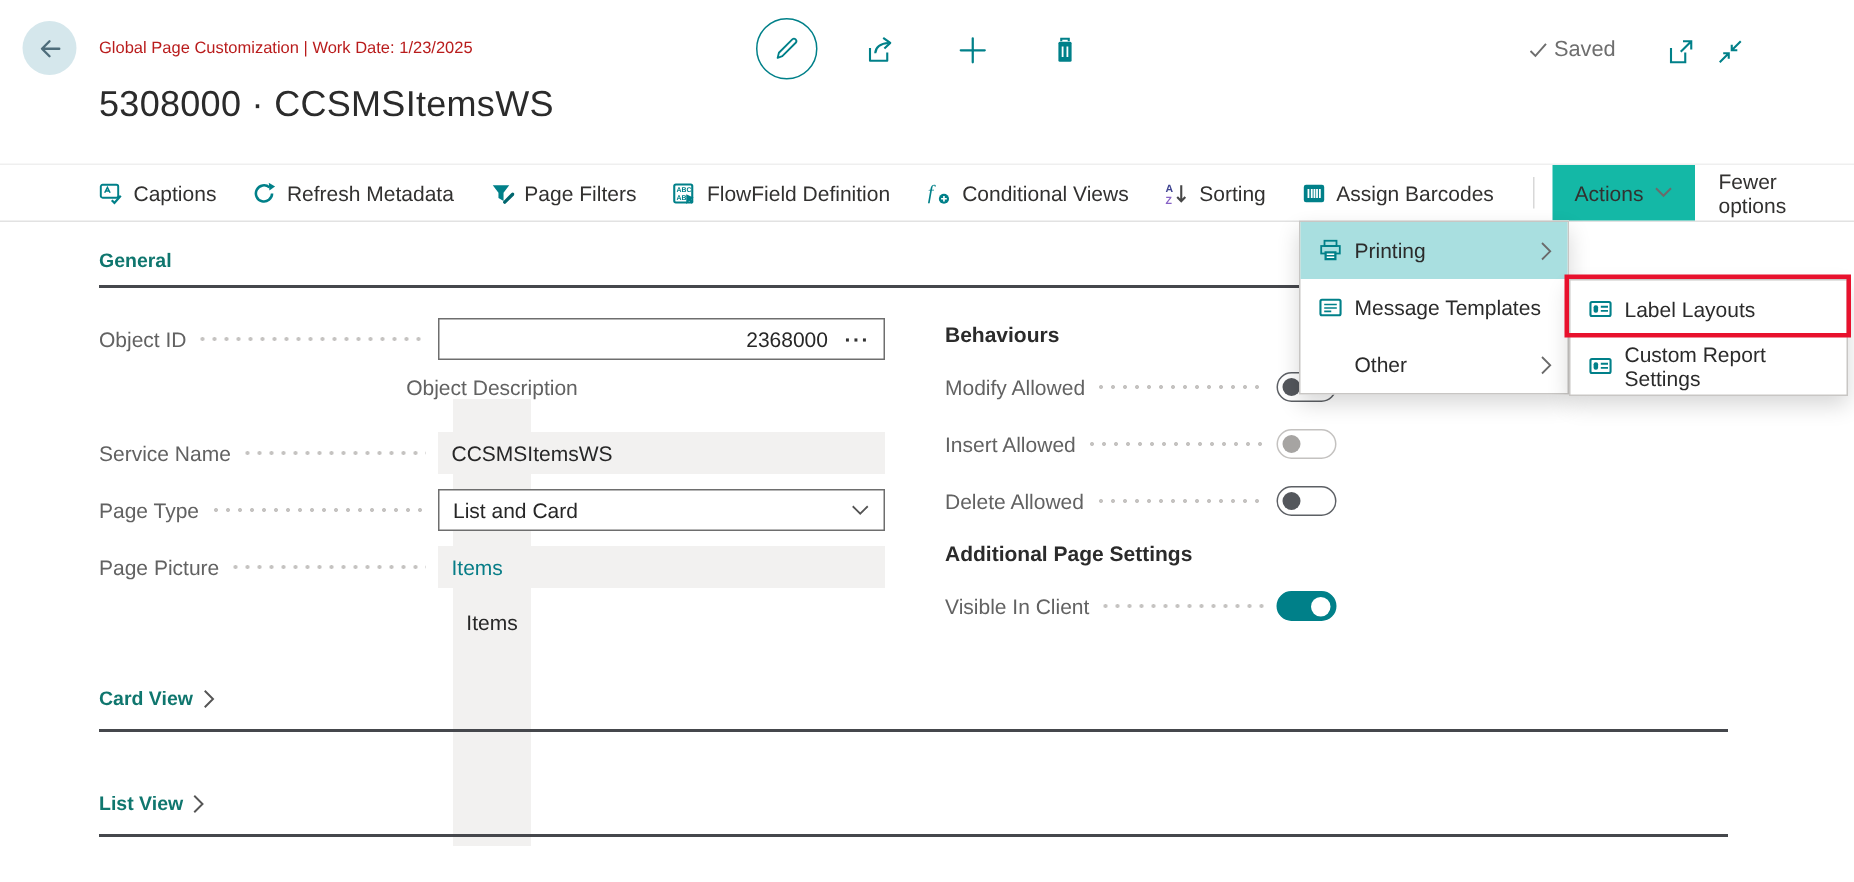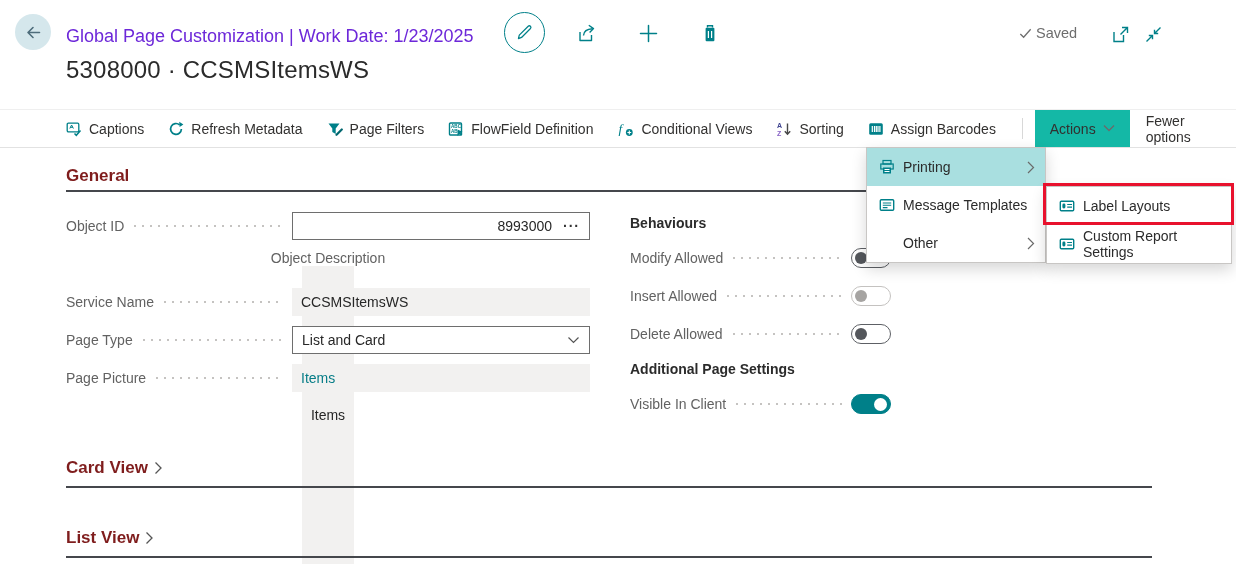--- a/index.html
+++ b/index.html
@@ -4,21 +4,21 @@
 <style>
   * { margin:0; padding:0; box-sizing:border-box; }
   html,body { background:#fff; }
   .page {
     position:relative; width:1236px; height:588px; background:#fff; overflow:hidden;
     font-family:"Liberation Sans","DejaVu Sans",sans-serif; color:#333;
   }
   
   .back-btn { position:absolute; left:15px; top:14px; width:36px; height:36px; border-radius:50%;
     background:#d5e7ec; display:flex; align-items:center; justify-content:center; cursor:pointer; }
-  .top-caption { position:absolute; left:66px; top:26px; font-size:18px; color:#6d28d9; }
+  .top-caption { position:absolute; left:66px; top:26px; font-size:11px; color:#b91c1c; }
   .edit-circle { position:absolute; left:504px; top:12px; width:41px; height:41px; border-radius:50%;
     border:1.5px solid #008089; display:flex; align-items:center; justify-content:center; }
   .top-icon { position:absolute; width:26px; height:26px; display:flex; align-items:center; justify-content:center; }
   .share-pos { left:573px; top:20px; }
   .plus-pos { left:635px; top:20px; }
   .trash-pos { left:697px; top:20px; }
   .saved-wrap { position:absolute; left:1018px; top:25px; display:flex; align-items:center; gap:3px;
     color:#6e6e6e; font-size:14.5px; }
   .popout-pos { left:1107px; top:21px; }
   .collapse-pos { left:1140px; top:21px; }
@@ -29,21 +29,21 @@
     border-top:1px solid #efefef; border-bottom:1px solid #e2e2e2;
     display:flex; align-items:stretch; padding-left:66px; }
   .tb-item { display:flex; align-items:center; gap:7px; font-size:14px; color:#323130;
     margin-right:24px; cursor:pointer; white-space:nowrap; }
   .tb-sep { width:1px; background:#d8d8d8; margin:8px 12px 8px 2px; }
   .tb-actions { display:flex; align-items:center; gap:7px; background:#14b8a6; padding:0 15px;
     font-size:14px; color:#323130; cursor:pointer; }
   .tb-fewer { display:flex; align-items:center; padding:0 16px; font-size:14px; color:#323130; cursor:pointer; }
 
   
-  .section-heading { position:absolute; font-size:17px; font-weight:600; color:#7f1d1d;
+  .section-heading { position:absolute; font-size:13px; font-weight:600; color:#0f766e;
     display:flex; align-items:center; gap:6px; cursor:pointer; }
   .divider { position:absolute; height:2px; background:#45474c; }
 
   
   .field-row { position:absolute; left:66px; width:524px; height:28px; display:flex; align-items:center; }
   .field-label { font-size:14px; color:#626262; white-space:nowrap; }
   .leader { flex:1; height:4px; margin:0 8px 0 7px; align-self:center;
     background:radial-gradient(circle,#c5c3c1 1.2px,transparent 1.5px) repeat-x left center/8px 4px; }
   .ctl { flex:0 0 298px; height:28px; display:flex; align-items:center; font-size:14px; color:#272727; }
   .ctl-input { background:#fff; border:1px solid #6e6e6e; padding:0 9px; }
@@ -239,21 +239,21 @@
 
   <div class="section-heading" style="left:66px; top:166px;">
     <span>General</span>
   </div>
   <div class="divider" style="left:66px; top:190px; width:1101px;"></div>
 
   <div class="field-row" style="top:212px;">
     <span class="field-label">Object ID</span>
     <span class="leader"></span>
     <span class="ctl ctl-input">
-      <span class="val">8993000</span>
+      <span class="val">2368000</span>
       <span class="assist">···</span>
     </span>
   </div>
   <div class="field-row" style="top:250px;flex-direction:column;">
     <span class="field-label">Object Description</span>
     <span class="leader"></span>
     <span class="ctl ctl-readonly">
       <span>Items</span>
     </span>
   </div>

